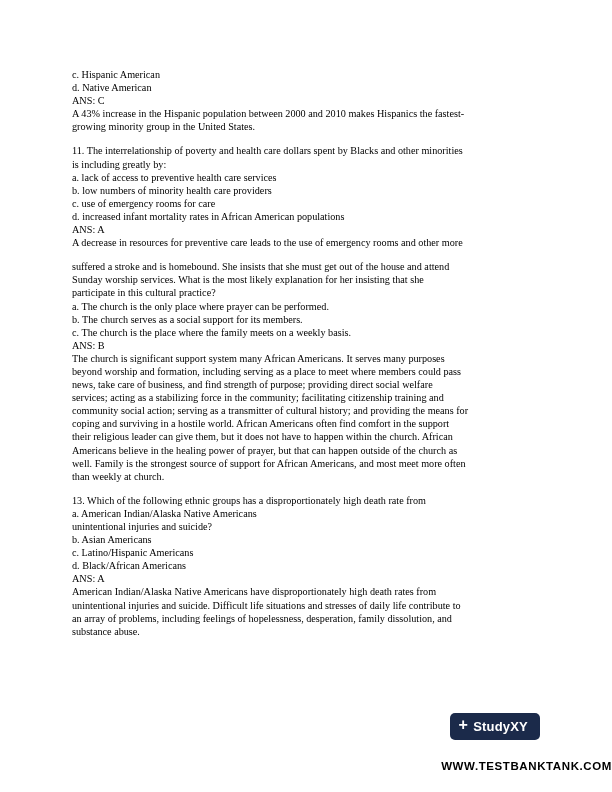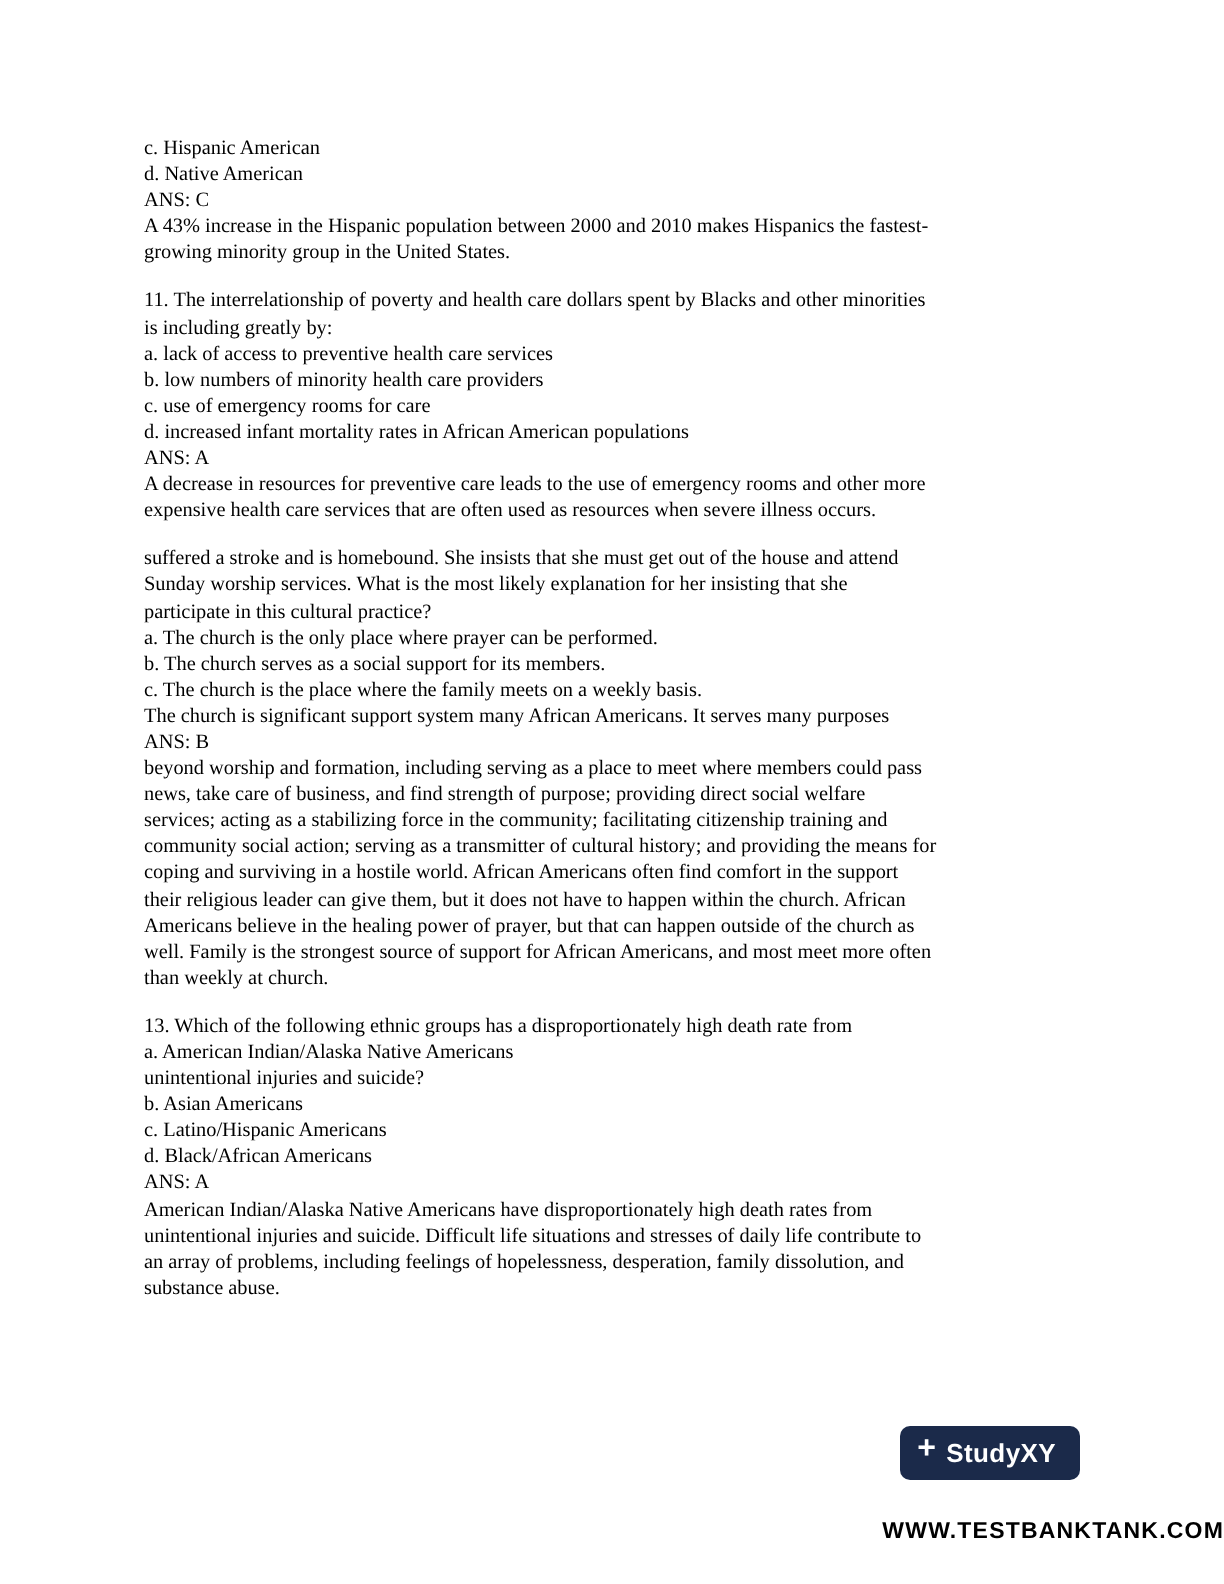--- a/index.html
+++ b/index.html
@@ -91,32 +91,31 @@
 
     <div class="block">
       <div class="line">11. The interrelationship of poverty and health care dollars spent by Blacks and other minorities</div>
       <div class="line">is including greatly by:</div>
       <div class="line">a. lack of access to preventive health care services</div>
       <div class="line">b. low numbers of minority health care providers</div>
       <div class="line">c. use of emergency rooms for care</div>
       <div class="line">d. increased infant mortality rates in African American populations</div>
       <div class="line">ANS: A</div>
       <div class="line">A decrease in resources for preventive care leads to the use of emergency rooms and other more</div>
-      <div class="line">expensive health care services that are often used as resources when severe illness occurs.</div>
     </div>
 
     <div class="block">
       <div class="line">suffered a stroke and is homebound. She insists that she must get out of the house and attend</div>
       <div class="line">Sunday worship services. What is the most likely explanation for her insisting that she</div>
       <div class="line">participate in this cultural practice?</div>
       <div class="line">a. The church is the only place where prayer can be performed.</div>
       <div class="line">b. The church serves as a social support for its members.</div>
       <div class="line">c. The church is the place where the family meets on a weekly basis.</div>
+      <div class="line">ANS: B</div>
       <div class="line">The church is significant support system many African Americans. It serves many purposes</div>
-      <div class="line">ANS: B</div>
       <div class="line">beyond worship and formation, including serving as a place to meet where members could pass</div>
       <div class="line">news, take care of business, and find strength of purpose; providing direct social welfare</div>
       <div class="line">services; acting as a stabilizing force in the community; facilitating citizenship training and</div>
       <div class="line">community social action; serving as a transmitter of cultural history; and providing the means for</div>
       <div class="line">coping and surviving in a hostile world. African Americans often find comfort in the support</div>
       <div class="line">their religious leader can give them, but it does not have to happen within the church. African</div>
       <div class="line">Americans believe in the healing power of prayer, but that can happen outside of the church as</div>
       <div class="line">well. Family is the strongest source of support for African Americans, and most meet more often</div>
       <div class="line">than weekly at church.</div>
     </div>

